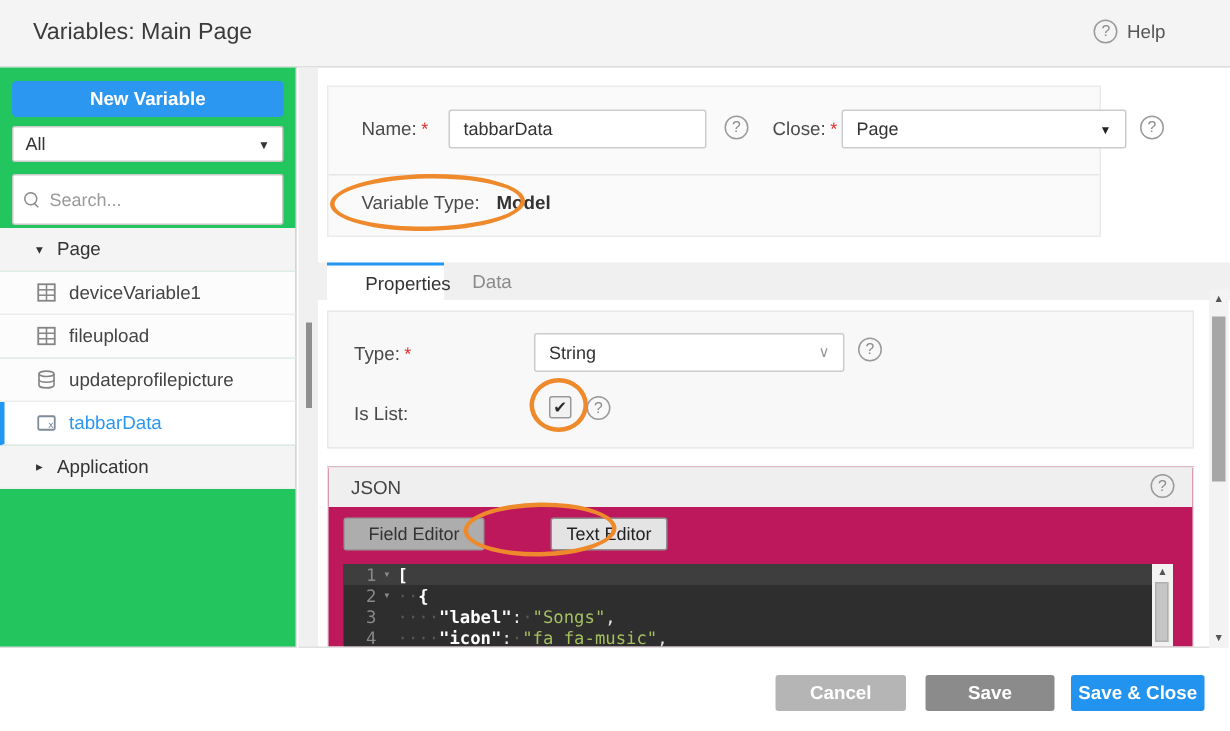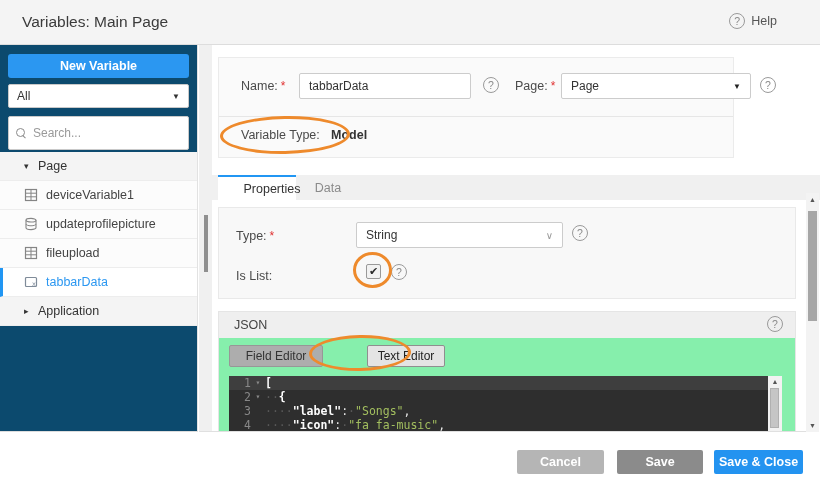--- a/index.html
+++ b/index.html
@@ -9,21 +9,21 @@
 
   
   .hdr { position:absolute; left:0; top:0; width:820px; height:45px; background:#f4f4f4; border-bottom:1px solid #ddd; }
   .hdr-title { position:absolute; left:22px; top:13px; font-size:15.5px; color:#3b3b3b; }
   .hdr-help { position:absolute; right:43px; top:13px; display:flex; align-items:center; gap:6px; color:#555; font-size:12.5px; cursor:pointer; }
 
   .qc { width:16px; height:16px; border:1px solid #9a9a9a; border-radius:50%; color:#8a8a8a; font-size:10.5px;
         display:inline-flex; align-items:center; justify-content:center; background:transparent; flex:0 0 auto; }
 
   
-  .sb { position:absolute; left:0; top:45px; width:198px; height:387px; background:#0c4a6e; border-right:1px solid #e2e2e2; border-bottom:1px solid #ddd; }
+  .sb { position:absolute; left:0; top:45px; width:198px; height:387px; background:#22c55e; border-right:1px solid #e2e2e2; border-bottom:1px solid #ddd; }
   .btn-new { position:absolute; left:8px; top:9px; width:181px; height:24px; background:#2b97f1; color:#fff; font-weight:bold;
              font-size:12.5px; border:none; border-radius:3px; display:flex; align-items:center; justify-content:center; cursor:pointer; }
   .sb-select { position:absolute; left:8px; top:39px; width:181px; height:24px; background:#fff; border:1px solid #c9c9c9; border-radius:2px;
                font-size:12px; color:#333; display:flex; align-items:center; padding:0 8px; cursor:pointer; }
   .sb-select .car { margin-left:auto; font-size:8px; color:#333; }
   .sb-search { position:absolute; left:8px; top:71px; width:181px; height:24px; background:#fff; border:1px solid #c9c9c9; border-radius:2px;
                display:flex; align-items:center; padding:16px 7px; }
   .mag { position:relative; width:11px; height:11px; flex:0 0 auto; }
   .mag::before { content:""; position:absolute; left:0; top:0; width:7px; height:7px; border:1.4px solid #8a8a8a; border-radius:50%; }
   .mag::after { content:""; position:absolute; left:7px; top:7px; width:4px; height:1.4px; background:#8a8a8a; transform:rotate(45deg); transform-origin:0 0; }
@@ -61,21 +61,21 @@
   .tab { position:absolute; top:0; height:25px; display:flex; align-items:center; justify-content:center; font-size:12.5px; cursor:pointer; }
   .tab.active { left:6px; width:78px; background:#fff; border-top:2px solid #2196f3; color:#333;padding-left:30px; }
   .tab.idle { left:84px; width:64px; color:#8a8a8a; }
 
   
   .propp { position:absolute; left:218px; top:207px; width:578px; height:92px; background:#f8f8f8; border:1px solid #e9e9e9; }
   .chk { position:absolute; left:147px; top:56px; width:15px; height:15px; background:#f2f2f2; border:1px solid #999; border-radius:2px;
          display:flex; align-items:center; justify-content:center; font-size:11px; color:#2b2b2b; cursor:pointer; }
 
   
-  .jsonp { position:absolute; left:218px; top:311px; width:578px; height:121px; background:#86efac; border:1px solid #e5e5e5; overflow:hidden; }
+  .jsonp { position:absolute; left:218px; top:311px; width:578px; height:121px; background:#be185d; border:1px solid #e5e5e5; overflow:hidden; }
   .jsonhdr { position:absolute; left:0; top:0; width:100%; height:26px; background:#efefef; }
   .jsonhdr .jt { position:absolute; left:15px; top:6px; font-size:12.5px; color:#444; }
   .jsonhdr .qc { position:absolute; right:12px; top:4px; }
   .segbtn { position:absolute; top:33px; height:22px; font-size:12px; display:flex; align-items:center; justify-content:center; cursor:pointer; border-radius:2px; }
   .seg-field { left:10px; width:94px; background:#adadad; border:1px solid #979797; color:#333; }
   .seg-text { left:104px; width:78px; background:#e4e4e4; border:1px solid #8f8f8f; color:#222;margin-left:44px; }
 
   
   .editor { position:absolute; left:10px; top:64px; width:539px; height:56px; background:#2e2e2e; overflow:hidden;
             font-family:"DejaVu Sans Mono", monospace; font-size:11.5px; }
@@ -140,34 +140,34 @@
         <svg class="vicon" viewBox="0 0 14 14">
             <rect x="1.5" y="1.5" width="11" height="11" fill="none" stroke="#858585" stroke-width="1.2"></rect>
             <line x1="1.5" y1="5.2" x2="12.5" y2="5.2" stroke="#858585" stroke-width="1"></line>
             <line x1="1.5" y1="8.8" x2="12.5" y2="8.8" stroke="#858585" stroke-width="1"></line>
             <line x1="7" y1="1.5" x2="7" y2="12.5" stroke="#858585" stroke-width="1"></line>
           </svg>
         <span>deviceVariable1</span>
       </div>
       <div class="trow">
         <svg class="vicon" viewBox="0 0 14 14">
-            <ellipse cx="7" cy="3.2" rx="5" ry="1.8" fill="none" stroke="#858585" stroke-width="1.1"></ellipse>
-            <path d="M2 3.2 V10.8 C2 11.8 4.2 12.6 7 12.6 C9.8 12.6 12 11.8 12 10.8 V3.2" fill="none" stroke="#858585" stroke-width="1.1"></path>
-            <path d="M2 7 C2 8 4.2 8.8 7 8.8 C9.8 8.8 12 8 12 7" fill="none" stroke="#858585" stroke-width="1"></path>
-          </svg>
-        <span>updateprofilepicture</span>
-      </div>
-      <div class="trow">
-        <svg class="vicon" viewBox="0 0 14 14">
             <rect x="1.5" y="1.5" width="11" height="11" fill="none" stroke="#858585" stroke-width="1.2"></rect>
             <line x1="1.5" y1="5.2" x2="12.5" y2="5.2" stroke="#858585" stroke-width="1"></line>
             <line x1="1.5" y1="8.8" x2="12.5" y2="8.8" stroke="#858585" stroke-width="1"></line>
             <line x1="7" y1="1.5" x2="7" y2="12.5" stroke="#858585" stroke-width="1"></line>
           </svg>
         <span>fileupload</span>
+      </div>
+      <div class="trow">
+        <svg class="vicon" viewBox="0 0 14 14">
+            <ellipse cx="7" cy="3.2" rx="5" ry="1.8" fill="none" stroke="#858585" stroke-width="1.1"></ellipse>
+            <path d="M2 3.2 V10.8 C2 11.8 4.2 12.6 7 12.6 C9.8 12.6 12 11.8 12 10.8 V3.2" fill="none" stroke="#858585" stroke-width="1.1"></path>
+            <path d="M2 7 C2 8 4.2 8.8 7 8.8 C9.8 8.8 12 8 12 7" fill="none" stroke="#858585" stroke-width="1"></path>
+          </svg>
+        <span>updateprofilepicture</span>
       </div>
       <div class="trow sel">
         <svg class="vicon" viewBox="0 0 14 14">
             <rect x="1.5" y="2.5" width="11" height="9" rx="1" fill="none" stroke="#7f8b99" stroke-width="1.2"></rect>
             <text x="8" y="10.5" font-size="6.5" fill="#7f8b99" font-family="DejaVu Sans, sans-serif">x</text>
           </svg>
         <span>tabbarData</span>
       </div>
       <div class="trow group">
         <span class="arr">▸</span>
@@ -180,21 +180,21 @@
     <div class="lthumb"></div>
   </div>
 
   <div class="formp">
     <span class="lbl" style="position:absolute;left:22px;top:21px;">
       <span>Name:</span><span class="req">*</span>
     </span>
     <input class="tinput" value="tabbarData" style="">
     <span class="qc" style="position:absolute;left:264px;top:19px;">?</span>
     <span class="lbl" style="position:absolute;left:296px;top:21px;">
-      <span>Page:</span><span class="req">*</span>
+      <span>Close:</span><span class="req">*</span>
     </span>
     <div class="selbox" style="left:342px;top:15px;width:190px;">
       <span>Page</span>
       <span class="car">▼</span>
     </div>
     <span class="qc" style="position:absolute;left:541px;top:19px;">?</span>
     <div class="fdivider"></div>
     <span class="lbl" style="position:absolute;left:22px;top:70px;">Variable Type:</span>
     <span class="lbl" style="position:absolute;left:112px;top:70px;font-weight:bold;color:#333;">Model</span>
   </div>

